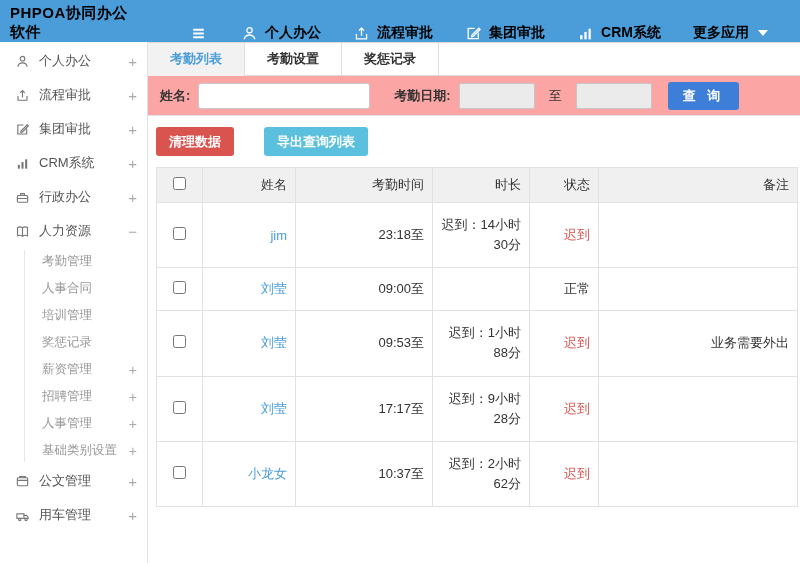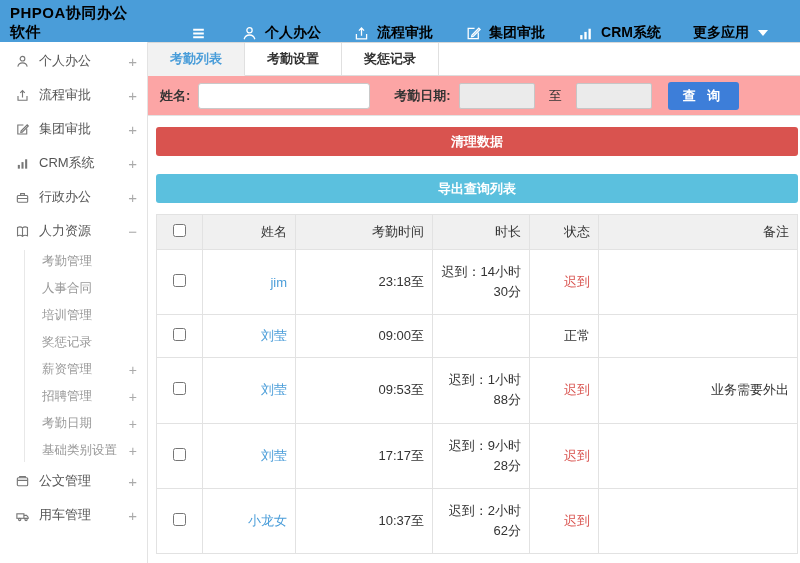--- a/index.html
+++ b/index.html
@@ -75,21 +75,21 @@
     width:76px; height:26px; margin-left:8px; border:1px solid #c6c6c6; border-radius:2px;
     background:#ebebeb; padding:0 6px; font-size:13px; outline:none;
   }
   .to-label { margin:0 6px 0 14px; color:#333; }
   .query-btn {
     margin-left:16px; height:28px; padding:0 15px; background:var(--query,#3d7ed9); color:#fff;
     border:none; border-radius:3px; font-size:13px; font-weight:bold; letter-spacing:4px; cursor:pointer;
   }
 
   .content { flex:1; overflow:hidden; padding:11px 2px 0 8px; background:#fff; }
-  .action-row { display:flex; gap:18px; margin-bottom:11px;flex-direction:column; }
+  .action-row { display:flex; gap:30px; margin-bottom:11px; }
   .btn { border:none; border-radius:3px; color:#fff; font-size:13px; font-weight:bold; height:29px; padding:0 13px; cursor:pointer; }
   .btn-danger { background:var(--danger,#d9534f); }
   .btn-info { background:var(--info,#5bc0de); }
 
   table.grid { border-collapse:collapse; width:100%; table-layout:fixed; }
   .grid th, .grid td { border:1px solid #e2e2e2; text-align:right; font-weight:normal; }
   .grid th { background:#f0f0f0; padding:8px 8px; color:#333; }
   .grid td { padding:12px 8px; background:#fff; vertical-align:middle; }
   .grid td.chk, .grid th.chk { text-align:center; padding-left:0; padding-right:0; }
   .grid input[type=checkbox] { width:13px; height:13px; cursor:pointer; }
@@ -257,21 +257,21 @@
     <span class="s-label">薪资管理</span>
     <span class="s-expand">+</span>
   </div>
 
   <div class="sub-item">
     <span class="s-label">招聘管理</span>
     <span class="s-expand">+</span>
   </div>
 
   <div class="sub-item">
-    <span class="s-label">考勤日期</span>
+    <span class="s-label">人事管理</span>
     <span class="s-expand">+</span>
   </div>
 
   <div class="sub-item">
     <span class="s-label">基础类别设置</span>
     <span class="s-expand">+</span>
   </div>
 </div>
   <div class="side-item">
     <span class="s-ic">

